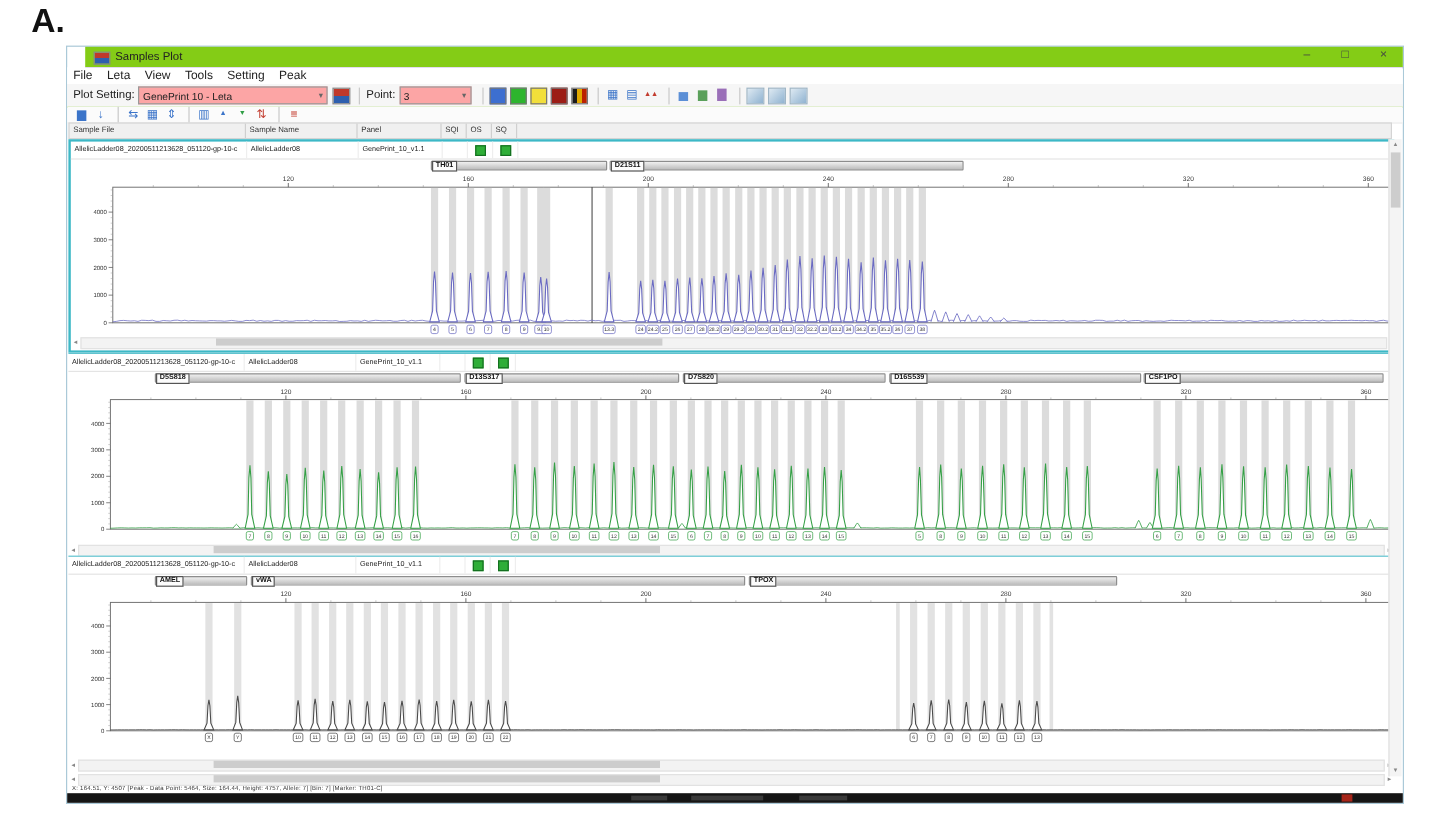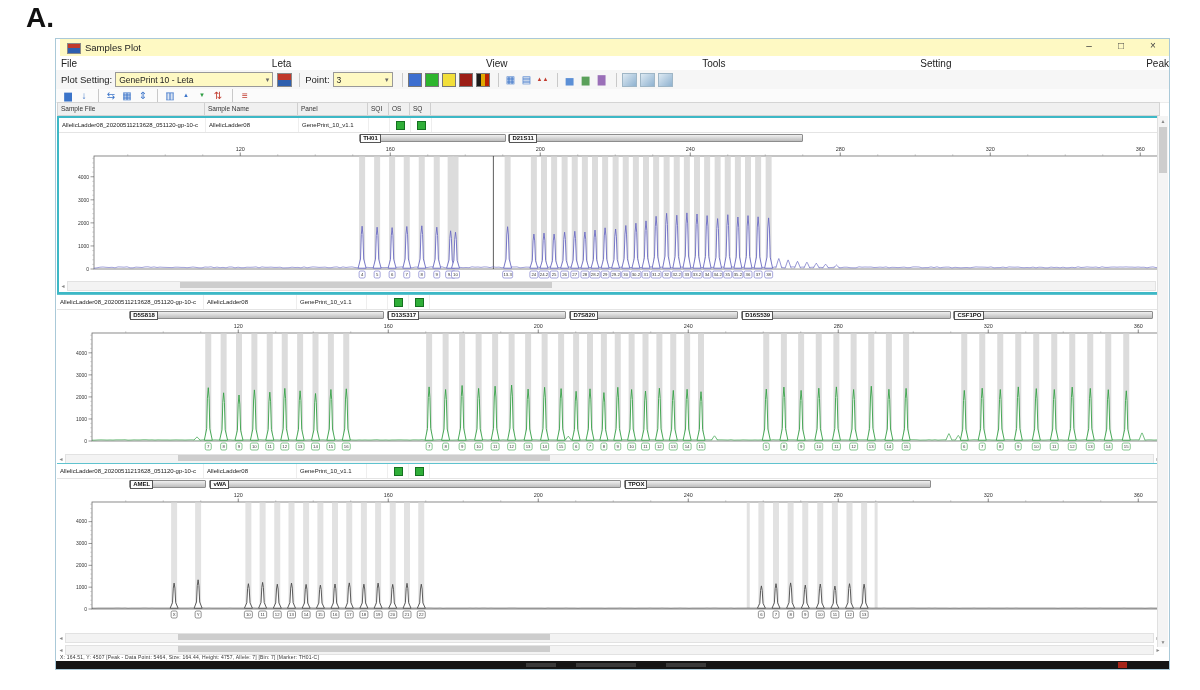--- a/index.html
+++ b/index.html
@@ -1,30 +1,30 @@
 <!DOCTYPE html>
 <html><head>
 <meta charset="utf-8">
 <style>
   html,body{margin:0;padding:0;}
   body{width:1200px;height:690px;background:#fff;font-family:"Liberation Sans",sans-serif;position:relative;overflow:hidden;}
   .fig-label{position:absolute;left:26px;top:2px;font-size:28px;font-weight:bold;color:#111;}
   .window{position:absolute;left:55px;top:38px;width:1115px;height:632px;background:#fff;border:1px solid #aac9d8;box-sizing:border-box;}
   
-  .titlebar{position:absolute;left:4px;top:0;right:0;height:17px;background:#fef9c3;border-bottom:1px solid #6d28d9;}
+  .titlebar{position:absolute;left:15px;top:0;right:0;height:17px;background:#84cc16;border-bottom:1px solid #6d28d9;}
   .app-icon{position:absolute;left:7px;top:4px;width:12px;height:9px;background:linear-gradient(180deg,#c0392b 45%,#2e5fae 45%);border:1px solid #888;}
   .wtitle{position:absolute;left:25px;top:3px;font-size:9.5px;color:#222;}
   .win-controls{position:absolute;right:10px;top:1px;display:flex;gap:20px;font-size:10px;color:#444;}
   .win-controls span{cursor:default;width:12px;text-align:center;}
   
-  .menubar{position:absolute;left:0;top:17px;right:0;height:14px;display:flex;gap:12px;align-items:center;padding-left:5px;font-size:10px;color:#222;border-bottom:1px solid #f0f0f0;background:#fff;justify-content:space-between;}
+  .menubar{position:absolute;left:0;top:17px;right:0;height:14px;display:flex;gap:12px;align-items:center;padding-left:5px;font-size:10px;color:#222;border-bottom:1px solid #f0f0f0;background:#fff;}
   
   .toolbar1{position:absolute;left:0;top:31px;right:0;height:19px;background:#f6f6f6;border-bottom:1px solid #84cc16;display:flex;align-items:center;padding-left:5px;font-size:9.5px;color:#222;}
   .tlabel{margin-right:3px;}
-  .dd{height:13px;border:1px solid #999;background:#fef9c3;font-size:8.5px;display:flex;align-items:center;justify-content:space-between;padding:0 3px;color:#222;}
+  .dd{height:13px;border:1px solid #999;background:#fca5a5;font-size:8.5px;display:flex;align-items:center;justify-content:space-between;padding:0 3px;color:#222;}
   .dd-wide{width:150px;margin-right:4px;}
   .dd-narrow{width:52px;margin-right:4px;}
   .caret{color:#666;font-size:7px;margin-left:4px;}
   .vsep{width:1px;height:14px;background:#c9c9c9;margin:0 5px;display:inline-block;flex:0 0 1px;}
   .appico{width:13px;height:12px;background:linear-gradient(180deg,#c0392b 48%,#2e5fae 48%);border:1px solid #888;display:inline-block;margin-right:2px;}
   .dye{width:12px;height:12px;border:1px solid #777;display:inline-block;margin-right:3px;}
   .dye-multi{background:linear-gradient(90deg,#1b1b1b 0 34%,#e0a800 34% 67%,#bb2200 67%);}
   .tico{display:inline-block;min-width:14px;height:13px;line-height:13px;text-align:center;font-size:10px;margin-right:2px;}
   .pic{width:13px;height:12px;border:1px solid #9fb6c6;display:inline-block;margin-right:3px;background:linear-gradient(135deg,#dde9f2,#8fb2d0);}
   

